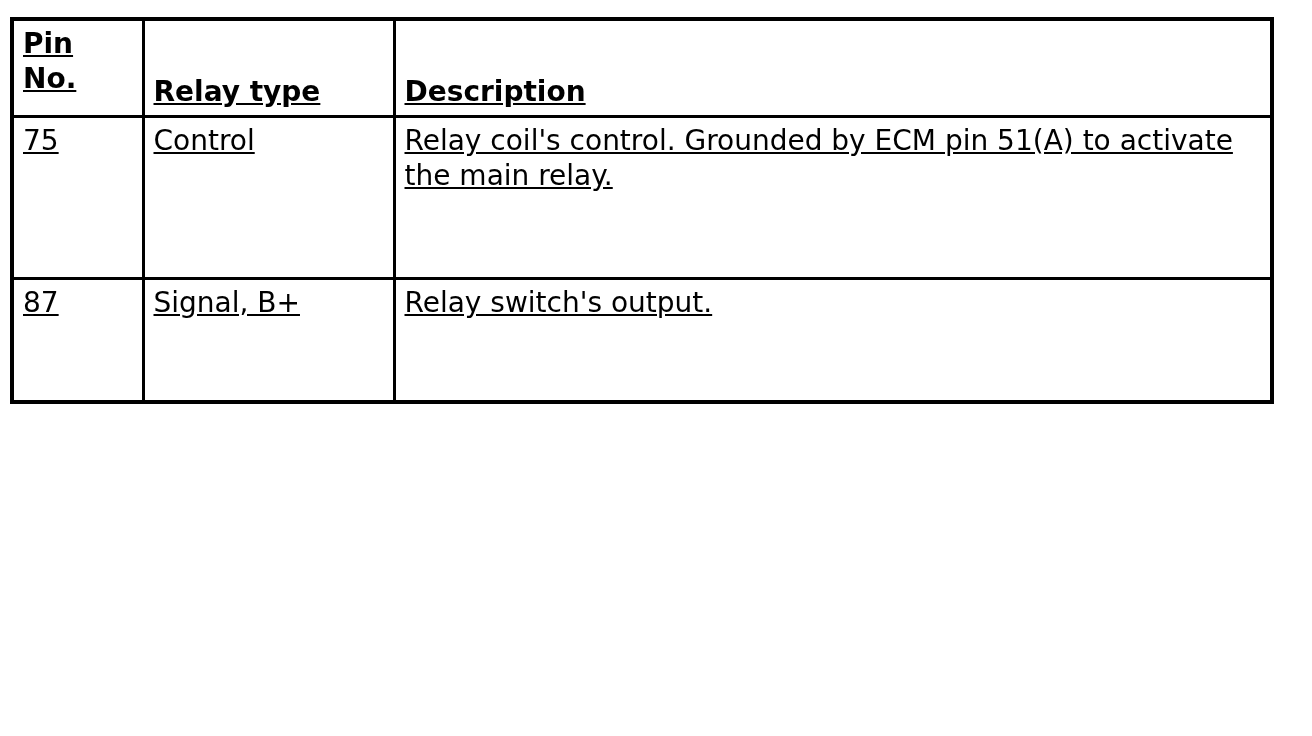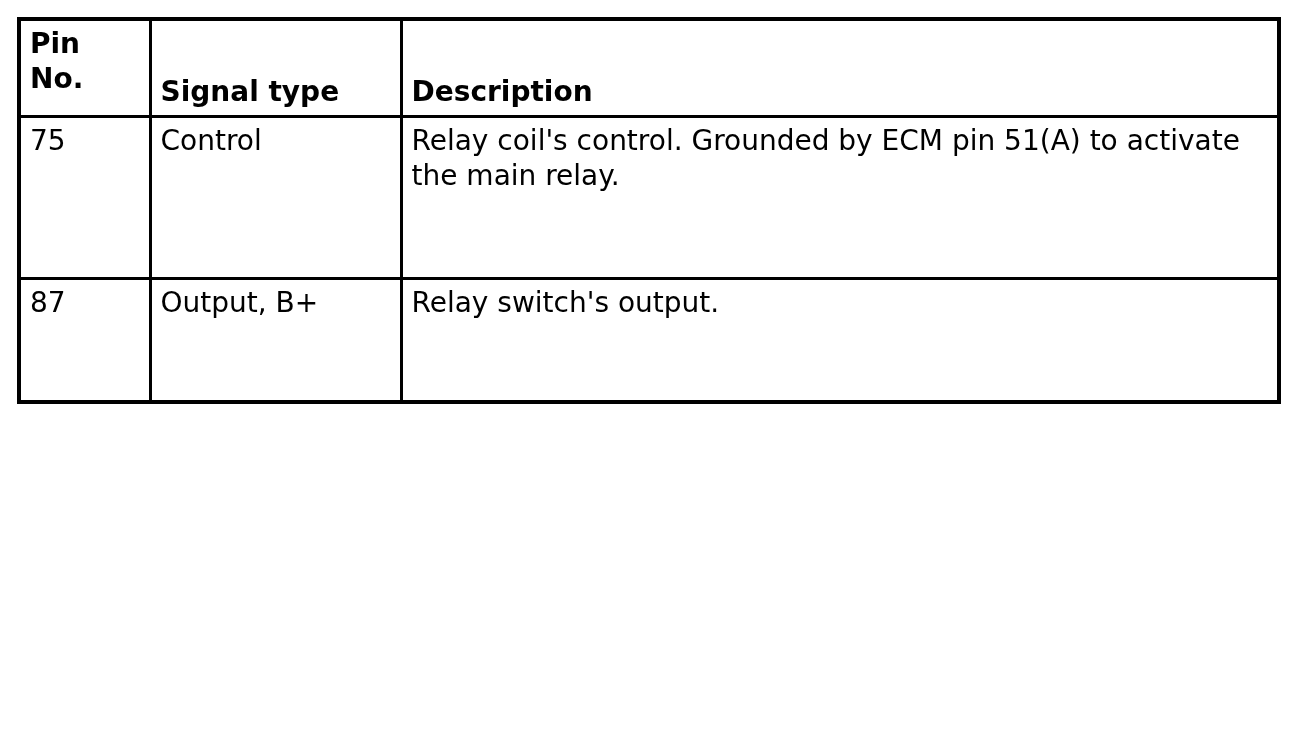--- a/index.html
+++ b/index.html
@@ -12,26 +12,27 @@
     font-family: "DejaVu Sans", "Liberation Sans", sans-serif;
   }
   .page {
     position: relative;
     width: 1312px;
     height: 736px;
     background: #ffffff;
   }
   table.pin-table {
     position: absolute;
-    left: 17px;
+    left: 10px;
     top: 17px;
     width: 1260px;
     border-collapse: collapse;
     table-layout: fixed;
     border: 4px solid #000000;
+    text-decoration: underline;
   }
   table.pin-table col.c1 { width: 131px; }
   table.pin-table col.c2 { width: 251px; }
   table.pin-table col.c3 { width: 878px; }
   table.pin-table th,
   table.pin-table td {
     border: 3px solid #000000;
     color: #000000;
     font-size: 28px;
     line-height: 35px;
@@ -64,31 +65,31 @@
 <div class="page">
   <table class="pin-table">
     <colgroup>
       <col class="c1">
       <col class="c2">
       <col class="c3">
     </colgroup>
     <thead>
       <tr class="r-h">
         <th class="th-pin">Pin No.</th>
-        <th>Signal type</th>
+        <th>Relay type</th>
         <th>Description</th>
       </tr>
     </thead>
     <tbody>
       <tr class="r-1">
         <td>75</td>
         <td>Control</td>
         <td>Relay coil's control. Grounded by ECM pin 51(A) to activate
 the main relay.</td>
       </tr>
       <tr class="r-3">
         <td>87</td>
-        <td>Output, B+</td>
+        <td>Signal, B+</td>
         <td>Relay switch's output.</td>
       </tr>
     </tbody>
   </table>
 </div>
 
 </body></html>

